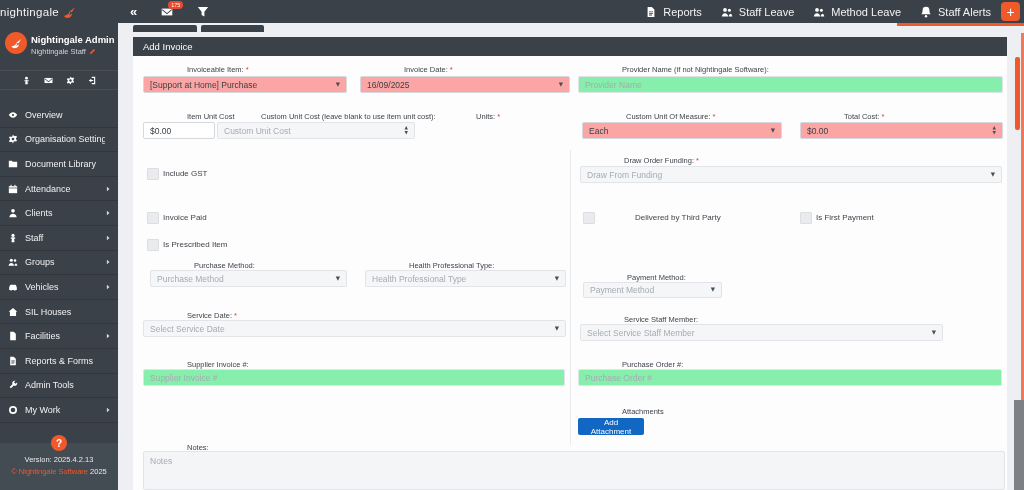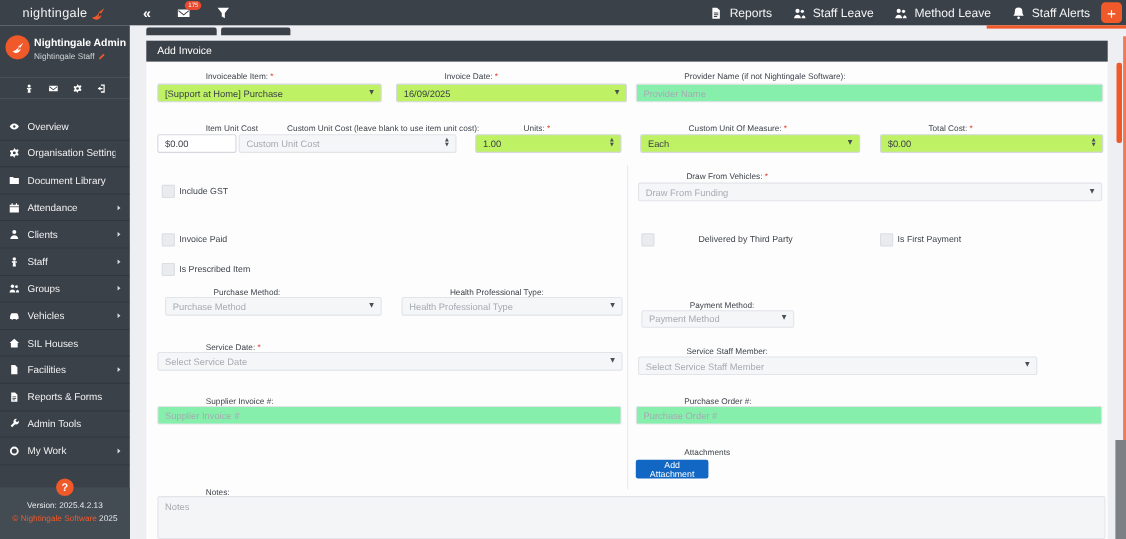--- a/index.html
+++ b/index.html
@@ -3,21 +3,21 @@
 <meta charset="utf-8">
 <style>
   html,body{margin:0;padding:0;background:#d8dadd;}
   .screen{position:relative;width:1024px;height:490px;overflow:hidden;background:#edeff3;
           font-family:"Liberation Sans",sans-serif;-webkit-font-smoothing:antialiased;}
   .ic{display:inline-block;line-height:0;}
   .ic svg{width:100%;height:100%;display:block;}
 
   
   .hdr{position:absolute;left:0;top:0;width:1024px;height:23px;background:#3b4148;display:flex;align-items:center;color:#fff;z-index:5;}
-  .logo{width:118px;display:flex;align-items:center;justify-content:center;gap:2px;}
+  .logo{width:118px;display:flex;align-items:center;gap:2px;}
   .logo-text{font-size:11.5px;color:#f2f3f4;letter-spacing:.3px;}
   .logo-bird{width:16px;height:16px;color:#f0592a;}
   .hdr-btn{display:flex;align-items:center;justify-content:center;cursor:pointer;}
   .collapse{font-size:13px;font-weight:bold;margin-left:12px;color:#fff;}
   .mailwrap{position:relative;margin-left:22px;width:16px;height:12px;}
   .badge{position:absolute;top:-5px;left:9px;background:#e8492f;color:#fff;font-size:5.5px;
          padding:1px 3px;border-radius:5px;line-height:1.2;}
   .funnel{margin-left:22px;width:12px;height:12px;color:#fff;}
   .hdr-spacer{flex:1;}
   .hdr-nav{display:flex;align-items:center;gap:19px;margin-right:10px;}
@@ -57,21 +57,21 @@
   .copy .brand{color:#f0592a;}
 
   
   .panel-hdr{position:absolute;left:133px;top:37px;width:874px;height:19px;background:#3b4148;color:#fff;
              display:flex;align-items:center;padding-left:10px;box-sizing:border-box;font-size:9.5px;z-index:3;}
   .panel-body{position:absolute;left:133px;top:56px;width:874px;height:434px;background:#fdfdfe;z-index:2;}
 
   
   .lbl{position:absolute;font-size:7.5px;color:#3f444a;white-space:nowrap;z-index:3;margin-left:44px;}
   .req{color:#e0432e;margin-left:2px;}
-  .fld{position:absolute;box-sizing:border-box;border:1px solid #d5d8dd;background:#bef264;border-radius:2px;
+  .fld{position:absolute;box-sizing:border-box;border:1px solid #d5d8dd;background:#fca5a5;border-radius:2px;
        display:flex;align-items:center;padding:0 6px;font-size:8.5px;color:#3a3f45;z-index:3;cursor:pointer;}
   .fld.dis{background:#f5f6f8;border-color:#e2e4e8;}
   .fld .txt{flex:1;overflow:hidden;white-space:nowrap;}
   .fld.dis .txt{color:#a6abb2;}
   .caret{margin-left:4px;color:#4a4f55;font-size:5.5px;font-family:"DejaVu Sans",sans-serif;line-height:1;}
   .spin{display:flex;flex-direction:column;align-items:center;justify-content:center;gap:1px;margin-left:4px;
         color:#4a4f55;font-size:4.5px;line-height:1;font-family:"DejaVu Sans",sans-serif;cursor:pointer;}
   .tin{position:absolute;box-sizing:border-box;border:1px solid #e0e3e7;background:#86efac;border-radius:2px;
        font-size:8.5px;color:#3a3f45;padding:0 6px;font-family:"Liberation Sans",sans-serif;z-index:3;outline:none;}
   .tin::placeholder{color:#a6abb2;}
@@ -443,27 +443,20 @@
   <div class="fld dis" style="left:217px;top:122px;width:198px;height:17px;">
     <span class="txt">Custom Unit Cost</span>
     <span class="spin">
       <span>▲</span>
         <span>▼</span>
       </span>
     </div>
 
   <div class="lbl" style="left:432px;top:112px;">
     <span>Units:</span><span class="req">*</span></div>
-  <div class="fld" style="left:432px;top:122px;width:133px;height:17px;">
-    <span class="txt">1.00</span>
-    <span class="spin">
-      <span>▲</span>
-        <span>▼</span>
-      </span>
-    </div>
 
   <div class="lbl" style="left:582px;top:112px;">
     <span>Custom Unit Of Measure:</span><span class="req">*</span></div>
   <div class="fld" style="left:582px;top:122px;width:200px;height:17px;">
     <span class="txt">Each</span>
     <span class="caret">▼</span>
     </div>
 
   <div class="lbl" style="left:800px;top:112px;">
     <span>Total Cost:</span><span class="req">*</span></div>
@@ -472,21 +465,21 @@
     <span class="spin">
       <span>▲</span>
         <span>▼</span>
       </span>
     </div>
 
   <span class="cb" style="left:147px;top:168px;"></span>
   <span class="cblbl" style="left:163px;top:169px;">Include GST</span>
 
   <div class="lbl" style="left:580px;top:156px;">
-    <span>Draw From Vehicles:</span><span class="req">*</span></div>
+    <span>Draw Order Funding:</span><span class="req">*</span></div>
   <div class="fld dis" style="left:580px;top:166px;width:422px;height:17px;">
     <span class="txt">Draw From Funding</span>
     <span class="caret">▼</span>
     </div>
 
   <span class="cb" style="left:147px;top:212px;"></span>
   <span class="cblbl" style="left:163px;top:213px;">Invoice Paid</span>
 
   <span class="cb" style="left:583px;top:212px;"></span>
   <span class="cblbl" style="left:635px;top:213px;">Delivered by Third Party</span>

